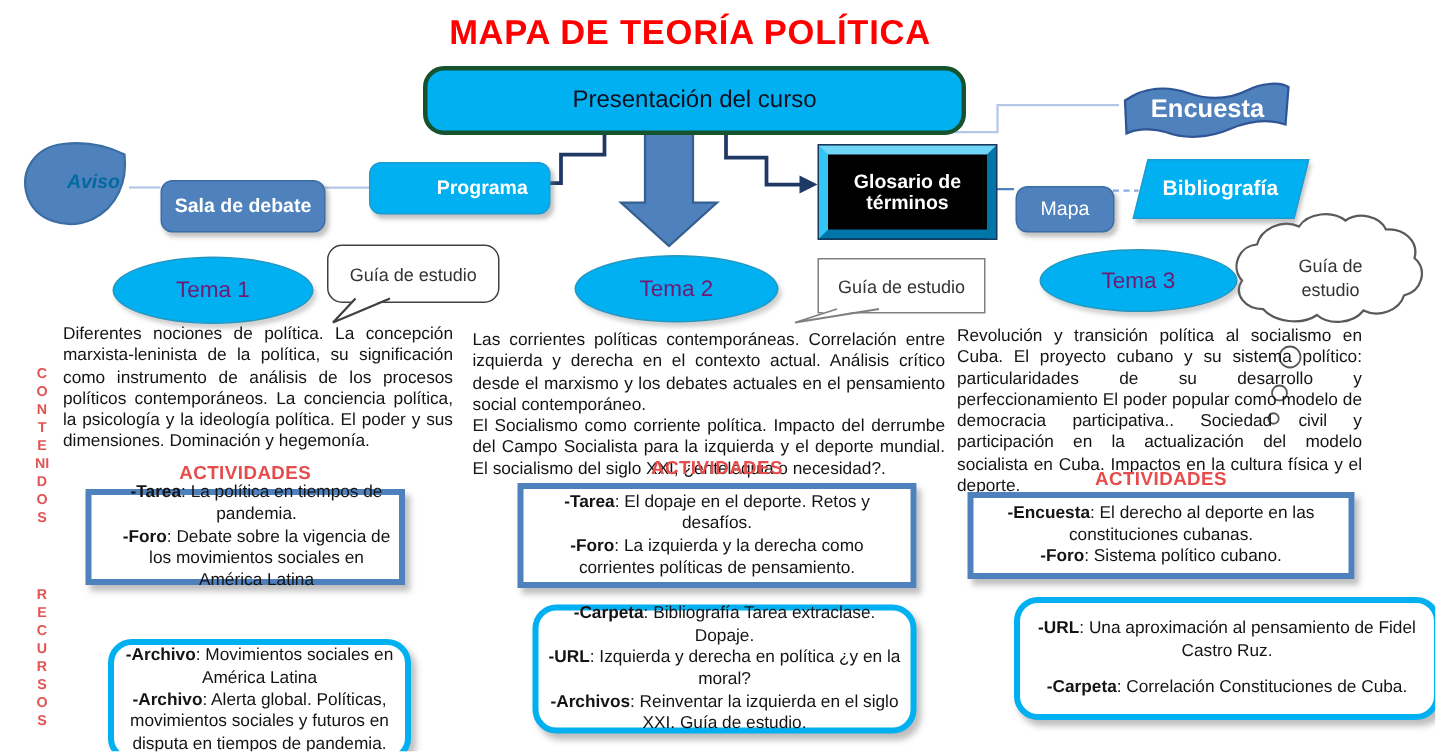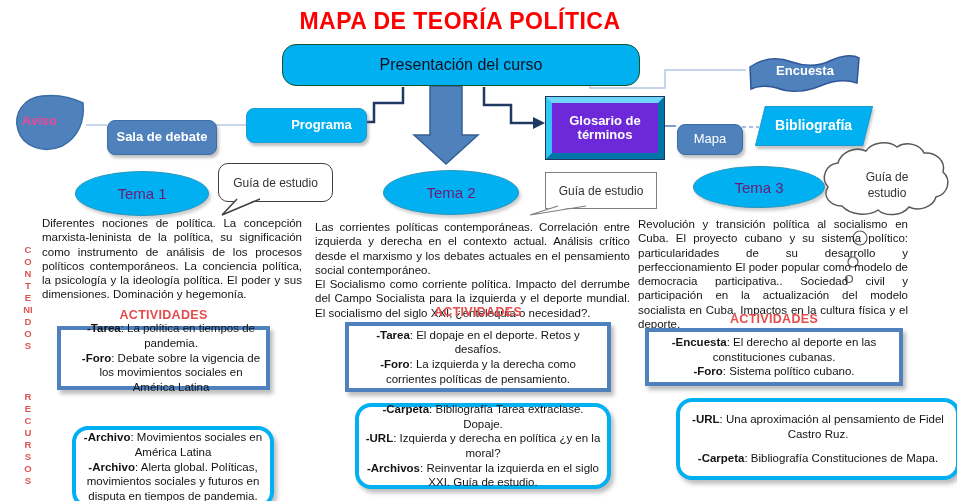--- a/index.html
+++ b/index.html
@@ -17,42 +17,42 @@
     left:230px;top:8px;width:460px;text-align:center;
     font-size:23px;font-weight:bold;color:#ff0000;letter-spacing:0.5px;
   }
   .node{
     display:flex;align-items:center;justify-content:center;text-align:center;
     font-weight:bold;color:#fff;font-size:13px;line-height:1.1;
     box-shadow:2px 3px 3px rgba(120,120,120,0.45);
   }
   .presentacion{
     left:282px;top:44px;width:356px;height:40px;border-radius:14px;
-    background:#00b0f0;border:1px solid #14532d;color:#101020;
+    background:#00b0f0;border:3px solid #14532d;color:#101020;
     font-size:16px;font-weight:normal;box-shadow:none;
   }
   .steel{background:#4f81bd;border:1px solid #3a6ea5;border-radius:8px;margin-top:12px;}
   .cyan{background:#00b0f0;border:1px solid #1d9cd3;border-radius:8px;}
   .sala{left:107px;top:108px;width:108px;height:33px;}
   .programa{left:246px;top:108px;width:89px;height:33px;padding-left:30px;}
   .glosario{
-    left:546px;top:97px;width:106px;height:50px;background:#6d28d9;
+    left:546px;top:97px;width:106px;height:50px;background:#000000;
     border:6px solid;border-color:#6fd6f8 #0076a8 #0076a8 #33c6f4;
     box-shadow:0 0 0 1px #17375e;border-radius:0;
   }
   .mapa{left:677px;top:112px;width:64px;height:29px;font-weight:normal;}
   .biblio{
     left:760px;top:106px;width:106px;height:38px;background:#00b0f0;
     border:1px solid #1d9cd3;transform:skewX(-14deg);font-size:14px;
   }
   .biblio .unskew{transform:skewX(14deg);}
-  .aviso-label{left:22px;top:113px;width:58px;text-align:left;color:#ec4899;
-    font-weight:bold;font-size:13px;z-index:2;}
+  .aviso-label{left:22px;top:113px;width:58px;text-align:right;color:#0369a1;
+    font-weight:bold;font-size:13px;z-index:2;font-style:italic;}
   .encuesta-label{left:763px;top:63px;width:84px;text-align:center;color:#fff;
-    font-weight:bold;font-size:13px;z-index:2;}
+    font-weight:bold;font-size:17px;z-index:2;}
 
   .tema{
     border-radius:50%;background:#00b0f0;border:1px solid #2596be;
     display:flex;align-items:center;justify-content:center;
     font-size:15px;color:#701a75;box-shadow:2px 3px 3px rgba(120,120,120,0.35);
   }
   .tema1{left:75px;top:171px;width:132px;height:43px;}
   .tema2{left:383px;top:170px;width:134px;height:43px;}
   .tema3{left:693px;top:166px;width:130px;height:40px;}
 
@@ -184,21 +184,21 @@
     <div class="item"><span class="item-label">-Archivo</span><span>: Movimientos sociales en América Latina</span></div>
     <div class="item"><span class="item-label">-Archivo</span><span>: Alerta global. Políticas, movimientos sociales y futuros en disputa en tiempos de pandemia.</span></div>
   </div>
   <div class="abs lvl box res-box rb2">
     <div class="item"><span class="item-label">-Carpeta</span><span>: Bibliografía Tarea extraclase. Dopaje.</span></div>
     <div class="item"><span class="item-label">-URL</span><span>: Izquierda y derecha en política ¿y en la moral?</span></div>
     <div class="item"><span class="item-label">-Archivos</span><span>: Reinventar la izquierda en el siglo XXI.  Guía de estudio.</span></div>
   </div>
   <div class="abs lvl box res-box rb3">
     <div class="item"><span class="item-label">-URL</span><span>: Una aproximación al pensamiento de Fidel Castro Ruz.</span></div>
-    <div class="item"><span class="item-label">-Carpeta</span><span>: Bibliografía Constituciones de Mapa.</span></div>
+    <div class="item"><span class="item-label">-Carpeta</span><span>: Correlación Constituciones de Cuba.</span></div>
   </div>
 
   <svg id="overlay" width="957" height="501" viewBox="0 0 957 501">
     <path d="M237,198 L222,215 L260,198 Z" fill="#ffffff"></path>
     <path d="M237,199 L222,215 L260,199" fill="none" stroke="#404040" stroke-width="1.5"></path>
     <path d="M558,205 L530,215 L586,205 Z" fill="#ffffff"></path>
     <path d="M558,206 L530,215 L586,206" fill="none" stroke="#7f7f7f" stroke-width="1.2"></path>
   </svg>
 </div>
 

